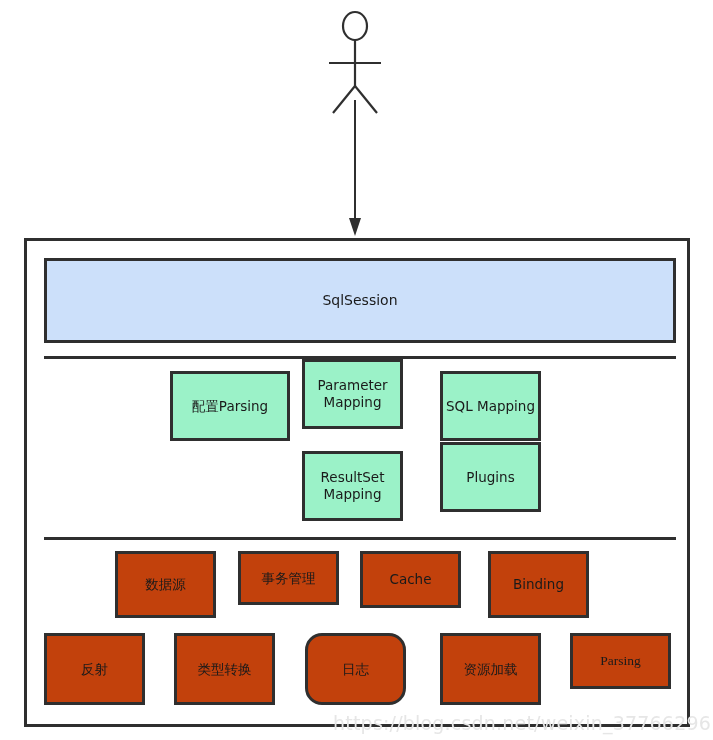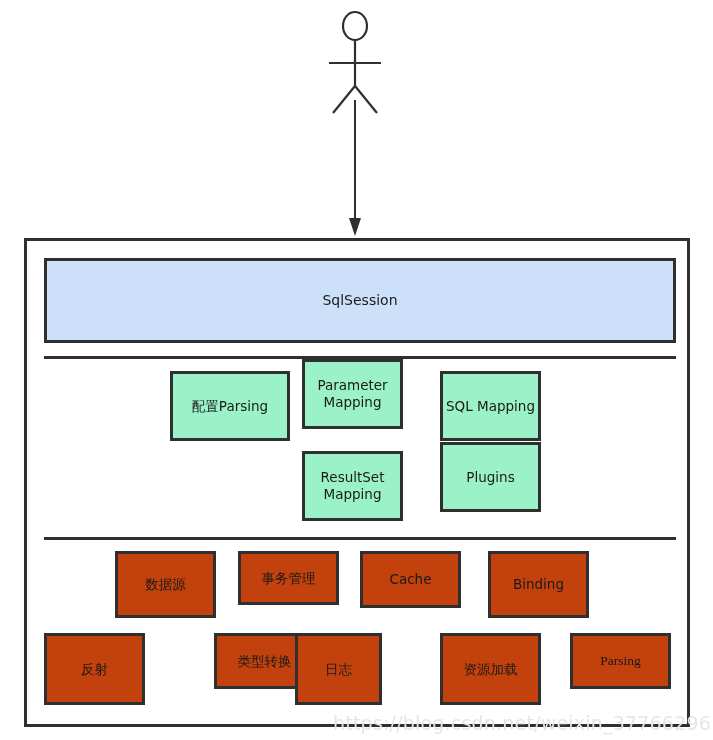--- a/index.html
+++ b/index.html
@@ -98,22 +98,22 @@
   #node-plugins            { left: 413px; top: 201px; width: 101px; height: 70px; }
 
   
   .tier3 { font-size: 13.5px; }
   #node-datasource     { left: 88px;  top: 310px; width: 101px; height: 67px; }
   #node-transaction    { left: 211px; top: 310px; width: 101px; height: 54px; }
   #node-cache          { left: 333px; top: 310px; width: 101px; height: 57px; }
   #node-binding        { left: 461px; top: 310px; width: 101px; height: 67px; }
 
   #node-reflection     { left: 17px;  top: 392px; width: 101px; height: 72px; }
-  #node-type-convert   { left: 147px; top: 392px; width: 101px; height: 56px; margin-left: 40px; }
-  #node-logging        { left: 268px; top: 392px; width: 87px; height: 72px; }
+  #node-type-convert   { left: 147px; top: 392px; width: 101px; height: 72px; }
+  #node-logging        { left: 278px; top: 392px; width: 101px; height: 72px; border-radius: 17px; }
   #node-resource-load  { left: 413px; top: 392px; width: 101px; height: 72px; align-items: center; }
   #node-parsing        { left: 543px; top: 392px; width: 101px; height: 56px; font-family: Liberation Serif, serif; }
 
   
   #watermark {
     position: absolute;
     right: 2px;
     bottom: 6px;
     font-size: 19px;
     color: #e6e6e6;

